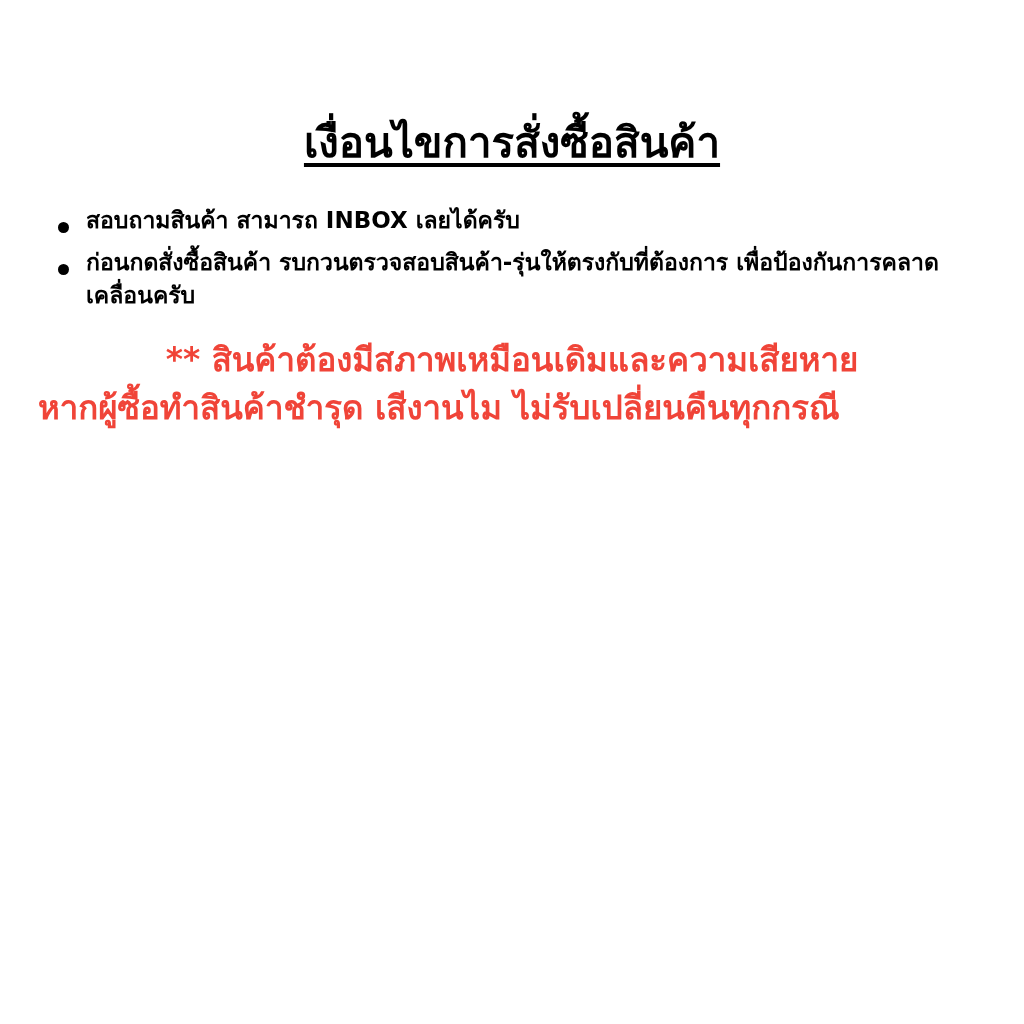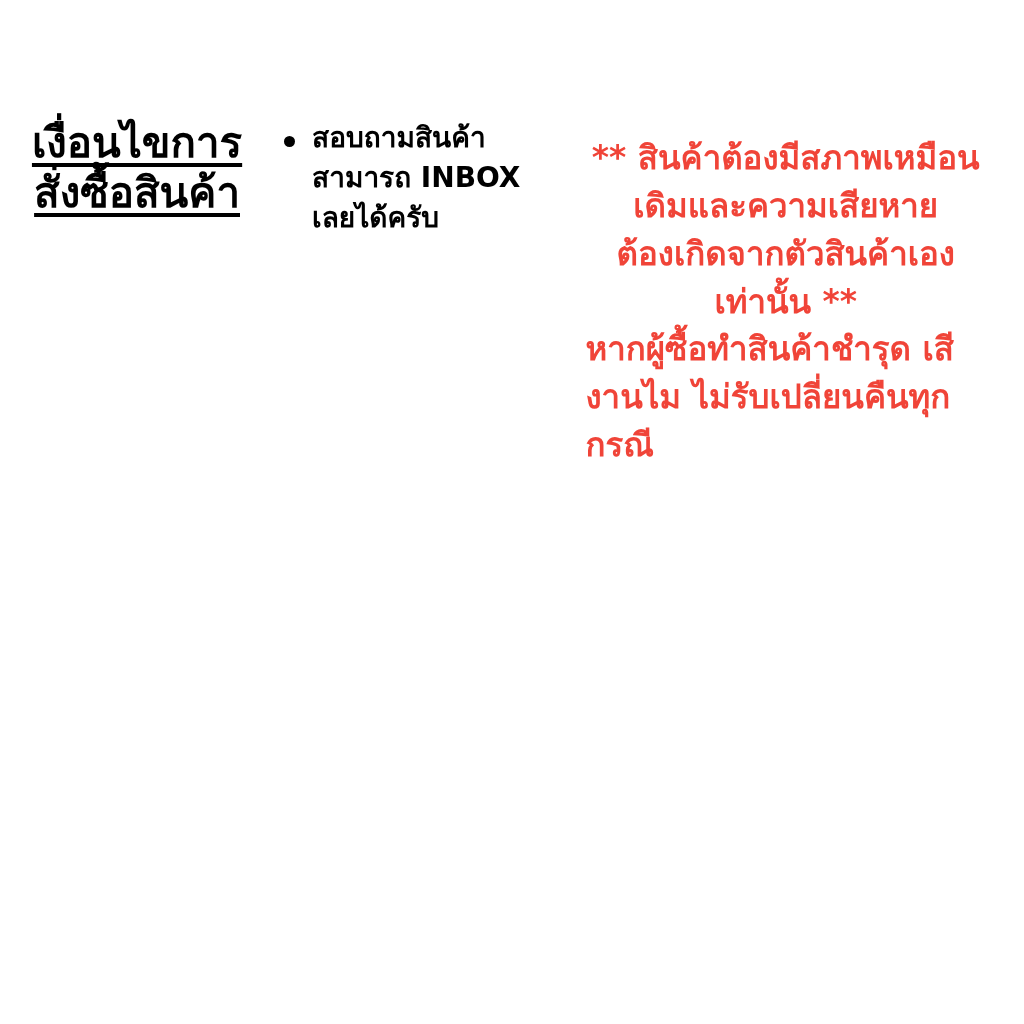--- a/index.html
+++ b/index.html
@@ -13,42 +13,41 @@
     font-family: "DejaVu Sans", "Liberation Sans", sans-serif;
     color: #000000;
     overflow: hidden;
   }
   .page {
     width: 1024px;
     height: 1024px;
     box-sizing: border-box;
     padding: 118px 30px 0 30px;
     display: flex;
-    flex-direction: row;
-    gap: 12px;
+    flex-direction: column;
   }
   .title {
     text-align: center;
     font-size: 42px;
     font-weight: bold;
     letter-spacing: 0px;
     text-decoration: underline;
     text-underline-offset: 6px;
     margin: 0 0 36px 0;
     line-height: 1.2;
   }
   .bullets {
     list-style: none;
     margin: 0 0 0 18px;
     padding: 0;
   }
   .bullets li {
     position: relative;
     padding-left: 38px;
-    font-size: 28px;
+    font-size: 23px;
     font-weight: bold;
     line-height: 1.42;
     margin-bottom: 9px;
     text-align: left;
   }
   .bullets li::before {
     content: "";
     position: absolute;
     left: 10px;
     top: 18px;
@@ -72,21 +71,21 @@
 </style>
 </head>
 <body>
 
 <div class="page">
 
   <h1 class="title">เงื่อนไขการสั่งซื้อสินค้า</h1>
 
   <ul class="bullets">
     <li>สอบถามสินค้า สามารถ INBOX เลยได้ครับ</li>
+    <li>ก่อนกดสั่งซื้อสินค้า รบกวนตรวจสอบสินค้า-รุ่นให้ตรงกับที่ต้องการ เพื่อป้องกันการคลาดเคลื่อนครับ</li>
   </ul>
 
   <div class="warning" style="color: rgb(240, 68, 56);">
     <div>** สินค้าต้องมีสภาพเหมือนเดิมและความเสียหาย</div>
-    <div>ต้องเกิดจากตัวสินค้าเองเท่านั้น **</div>
     <div class="line-left">หากผู้ซื้อทำสินค้าชำรุด เสีงานไม ไม่รับเปลี่ยนคืนทุกกรณี</div>
   </div>
 
 </div>
 
 </body></html>

